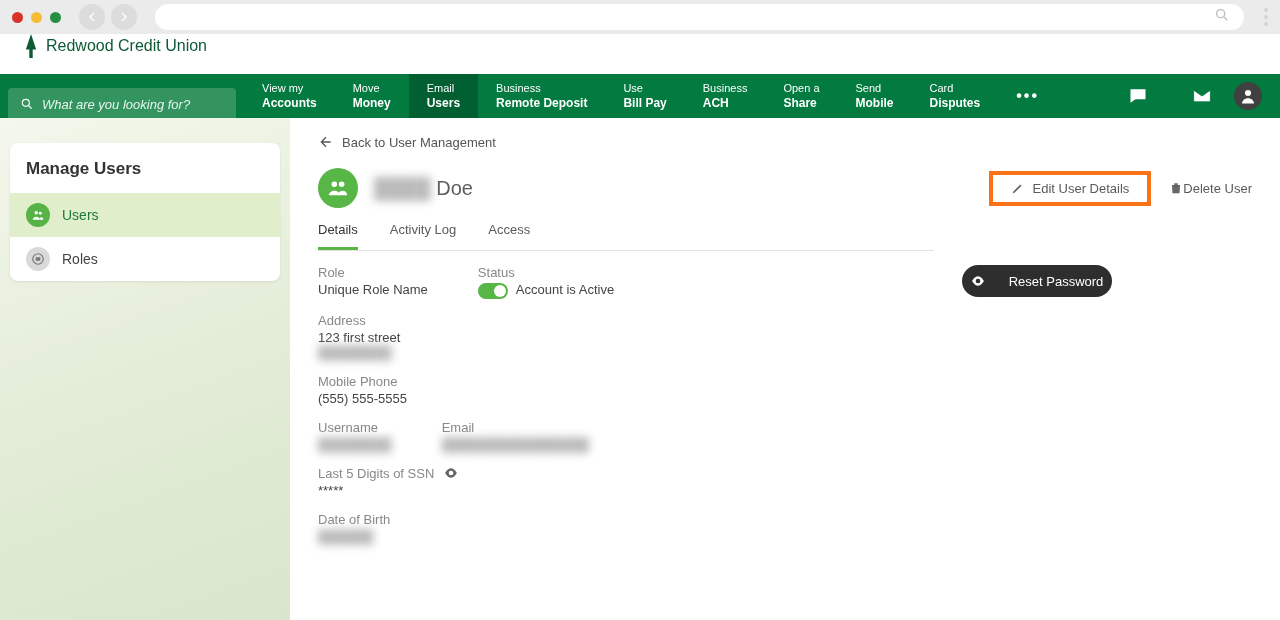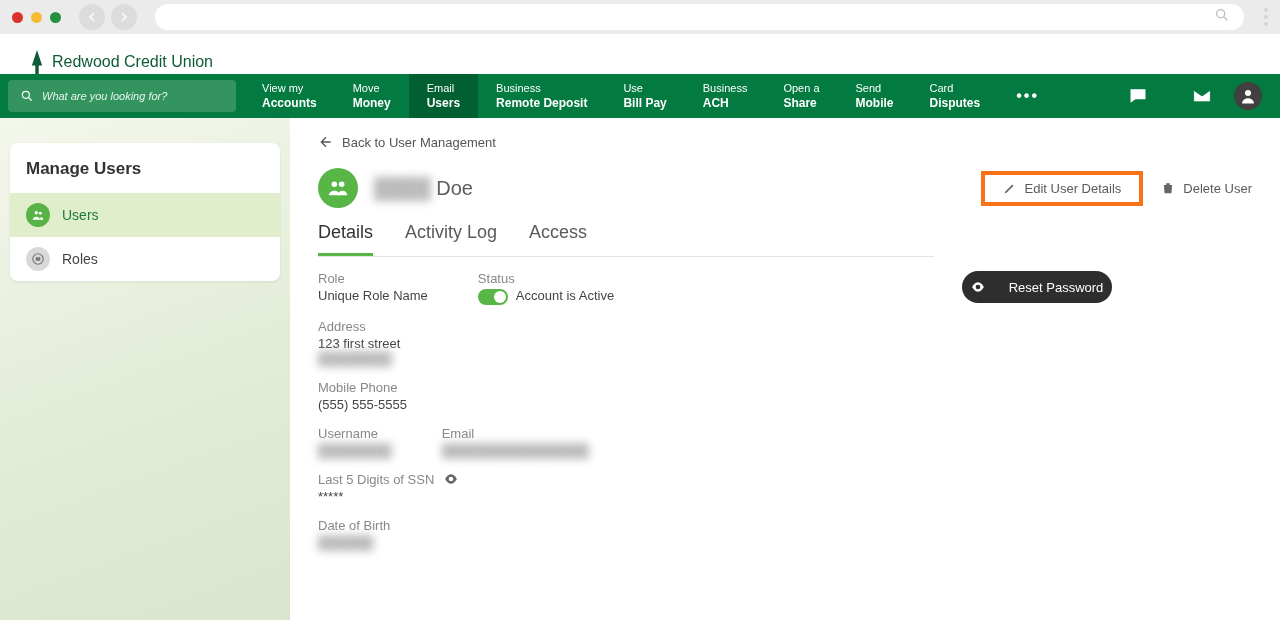--- a/index.html
+++ b/index.html
@@ -13,27 +13,27 @@
   .dot.yellow { background: #f4bd35; }
   .dot.green { background: #249042; }
   .navbtns { display: flex; gap: 6px; margin-left: 10px; }
   .navbtn { width: 26px; height: 26px; border-radius: 50%; background: #dcdcdc; display:flex;align-items:center;justify-content:center; color:#fff;}
   .addrbar { flex:1; height:26px; background:#fff; border-radius:13px; margin-left:10px; display:flex; align-items:center; justify-content:flex-end; padding:0 14px; }
   .addrbar .search-ic { color:#bdbdbd; }
   .kebab { margin-left:12px; display:flex; flex-direction:column; gap:3px; }
   .kebab span { width:4px;height:4px;border-radius:50%;background:#d4d4d4; }
 
   
-  .brandbar { height:40px; display:flex; align-items:flex-end; padding-left:28px; }
+  .brandbar { height:40px; display:flex; align-items:flex-start; padding-left:22px; }
   .brandlogo { color:#0e5a35; font-size:16px; font-weight:500; display:flex; align-items:center; gap:6px; }
   .brandlogo svg { width:18px; height:24px; }
 
   
   .greennav { height:44px; background:#037a3f; display:flex; align-items:stretch; color:#fff; }
-  .searchprompt { margin:6px 8px; width:228px; height:32px; background:#33945f; border-radius:4px; display:flex; align-items:center; gap:8px; padding:0 12px; color:#e6f5ed; font-size:11px; font-style:italic; }
+  .searchprompt { margin:14px 8px; width:228px; height:32px; background:#33945f; border-radius:4px; display:flex; align-items:center; gap:8px; padding:0 12px; color:#e6f5ed; font-size:13px; font-style:italic; }
   .navitems { display:flex; align-items:stretch; }
   .navitem { padding:7px 18px 0 18px; font-size:11px; line-height:15px; cursor:pointer; }
   .navitem.active { background:#015f31; }
   .navitem .l1 { font-weight:300; font-size:11px; }
   .navitem .l2 { font-weight:600; font-size:12px; }
   .more { display:flex; align-items:center; padding:0 18px; color:#fff; letter-spacing:2px; font-weight:bold; }
   .navspacer { flex:1; }
   .navicon { display:flex; align-items:center; padding:0 22px; }
   .navicon svg { width:20px; height:20px; fill:#fff; }
   .avatar { width:28px;height:28px;border-radius:50%;background:#404040;display:flex;align-items:center;justify-content:center;margin-right:18px;margin-top:8px; }
@@ -55,25 +55,25 @@
   .backlink { display:flex; align-items:center; gap:8px; color:#555; font-size:13px; margin-bottom:18px; }
   .backlink svg{width:16px;height:16px;stroke:#555;}
 
   .userhead { display:flex; align-items:center; gap:16px; margin-bottom:14px;justify-content:center; }
   .useravatar { width:40px;height:40px;border-radius:50%;background:#57b646;display:flex;align-items:center;justify-content:center; }
   .useravatar svg{width:22px;height:22px;fill:#fff;}
   .username { font-size:20px; color:#5d5d5d; font-weight:400; }
   .username .blur { filter:blur(4px); color:#bbb; }
   .headactions { margin-left:auto; display:flex; align-items:center; gap:18px; }
   .edit-highlight { border:4px solid #f97316; padding:6px 18px; display:flex; align-items:center; gap:8px; color:#5a5a5a; font-size:13px; }
-  .deletebtn { display:flex; align-items:center; gap:8px; color:#5a5a5a; font-size:13px; }
+  .deletebtn { display:flex; align-items:center; color:#5a5a5a; font-size:13px; }
   .icon14{width:14px;height:14px;fill:#666;}
 
   .tabs { display:flex; gap:32px; border-bottom:1px solid #e3e3e3; width:616px; }
-  .tab { padding:0 0 10px 0; font-size:18px; color:#5a5a5a; cursor:pointer; }
+  .tab { padding:0 0 10px 0; font-size:13px; color:#5a5a5a; cursor:pointer; }
   .tab.active { border-bottom:3px solid #57b646; color:#333; font-weight:500; }
 
   .detailsarea { display:flex; gap:30px; margin-top:14px;}
   .fields { width:400px; font-size:13px; color:#444; }
   .frow { margin-bottom:14px; }
   .flabel { font-size:13px; color:#888; margin-bottom:2px; }
   .fval { font-size:13px; color:#444; }
   .fval.blur { filter:blur(4px); color:#bbb; }
   .twocol { display:flex; gap:50px; }
   .toggle { width:30px;height:16px;border-radius:8px;background:#57b646;position:relative;display:inline-block;vertical-align:middle;margin-right:8px; }

